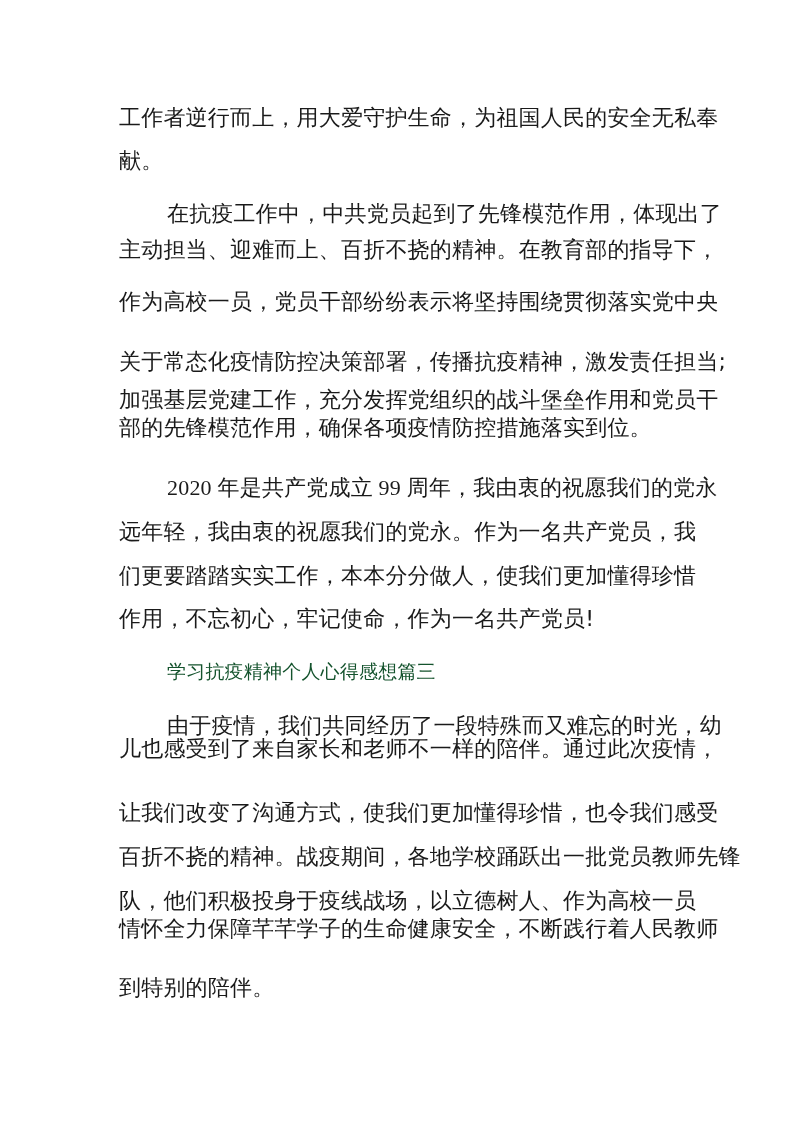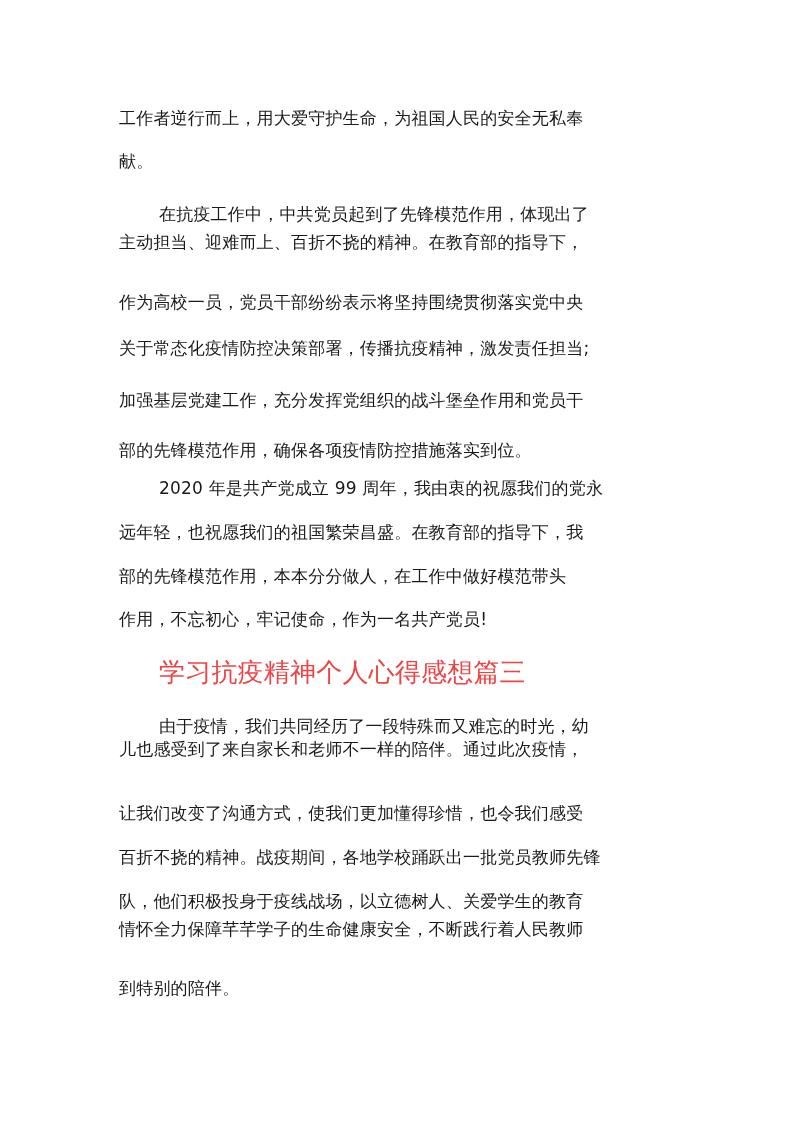--- a/index.html
+++ b/index.html
@@ -18,62 +18,62 @@
     .page {
       position: absolute;
       left: 119px;
       top: 0;
       width: 565px;
     }
     .line {
       position: absolute;
       left: 0;
       white-space: nowrap;
-      font-size: 17px;
+      font-size: 22px;
       letter-spacing: 0.2px;
       line-height: 28px;
     }
-    .indent { left: 40px; }
+    .indent { left: 48px; font-family: Liberation Serif, serif; }
     .heading {
-      color: #ef4444;
-      font-size: 26px;
+      color: #14532d;
+      font-size: 19px;
       letter-spacing: 0.2px;
     }
   </style>
 </head>
 <body>
 
 <div class="page">
 
   <div>
     <div class="line" style="top:104px">工作者逆行而上，用大爱守护生命，为祖国人民的安全无私奉</div>
     <div class="line" style="top:147px">献。</div>
   </div>
 
   <div>
     <div class="line indent" style="top:200px">在抗疫工作中，中共党员起到了先锋模范作用，体现出了</div>
-    <div class="line" style="top:228px">主动担当、迎难而上、百折不挠的精神。在教育部的指导下，</div>
+    <div class="line" style="top:236px">主动担当、迎难而上、百折不挠的精神。在教育部的指导下，</div>
     <div class="line" style="top:288px">作为高校一员，党员干部纷纷表示将坚持围绕贯彻落实党中央</div>
-    <div class="line" style="top:334px">关于常态化疫情防控决策部署，传播抗疫精神，激发责任担当;</div>
+    <div class="line" style="top:348px">关于常态化疫情防控决策部署，传播抗疫精神，激发责任担当;</div>
     <div class="line" style="top:386px">加强基层党建工作，充分发挥党组织的战斗堡垒作用和党员干</div>
-    <div class="line" style="top:436px">部的先锋模范作用，确保各项疫情防控措施落实到位。</div>
+    <div class="line" style="top:414px">部的先锋模范作用，确保各项疫情防控措施落实到位。</div>
   </div>
 
   <div>
     <div class="line indent" style="top:474px">2020 年是共产党成立 99 周年，我由衷的祝愿我们的党永</div>
-    <div class="line" style="top:518px">远年轻，也祝愿我们的祖国繁荣昌盛。在教育部的指导下，我</div>
-    <div class="line" style="top:562px">部的先锋模范作用，本本分分做人，在工作中做好模范带头</div>
+    <div class="line" style="top:518px">远年轻，我由衷的祝愿我们的党永。作为一名共产党员，我</div>
+    <div class="line" style="top:562px">们更要踏踏实实工作，本本分分做人，使我们更加懂得珍惜</div>
     <div class="line" style="top:605px">作用，不忘初心，牢记使命，作为一名共产党员!</div>
   </div>
 
   <div class="line indent heading" style="top:658px">学习抗疫精神个人心得感想篇三</div>
 
   <div>
     <div class="line indent" style="top:712px">由于疫情，我们共同经历了一段特殊而又难忘的时光，幼</div>
     <div class="line" style="top:735px">儿也感受到了来自家长和老师不一样的陪伴。通过此次疫情，</div>
     <div class="line" style="top:799px">让我们改变了沟通方式，使我们更加懂得珍惜，也令我们感受</div>
     <div class="line" style="top:843px">百折不挠的精神。战疫期间，各地学校踊跃出一批党员教师先锋</div>
-    <div class="line" style="top:887px">队，他们积极投身于疫线战场，以立德树人、关爱学生的教育</div>
+    <div class="line" style="top:887px">队，他们积极投身于疫线战场，以立德树人、作为高校一员</div>
     <div class="line" style="top:915px">情怀全力保障芊芊学子的生命健康安全，不断践行着人民教师</div>
     <div class="line" style="top:974px">到特别的陪伴。</div>
   </div>
 
 </div>
 
 </body></html>

